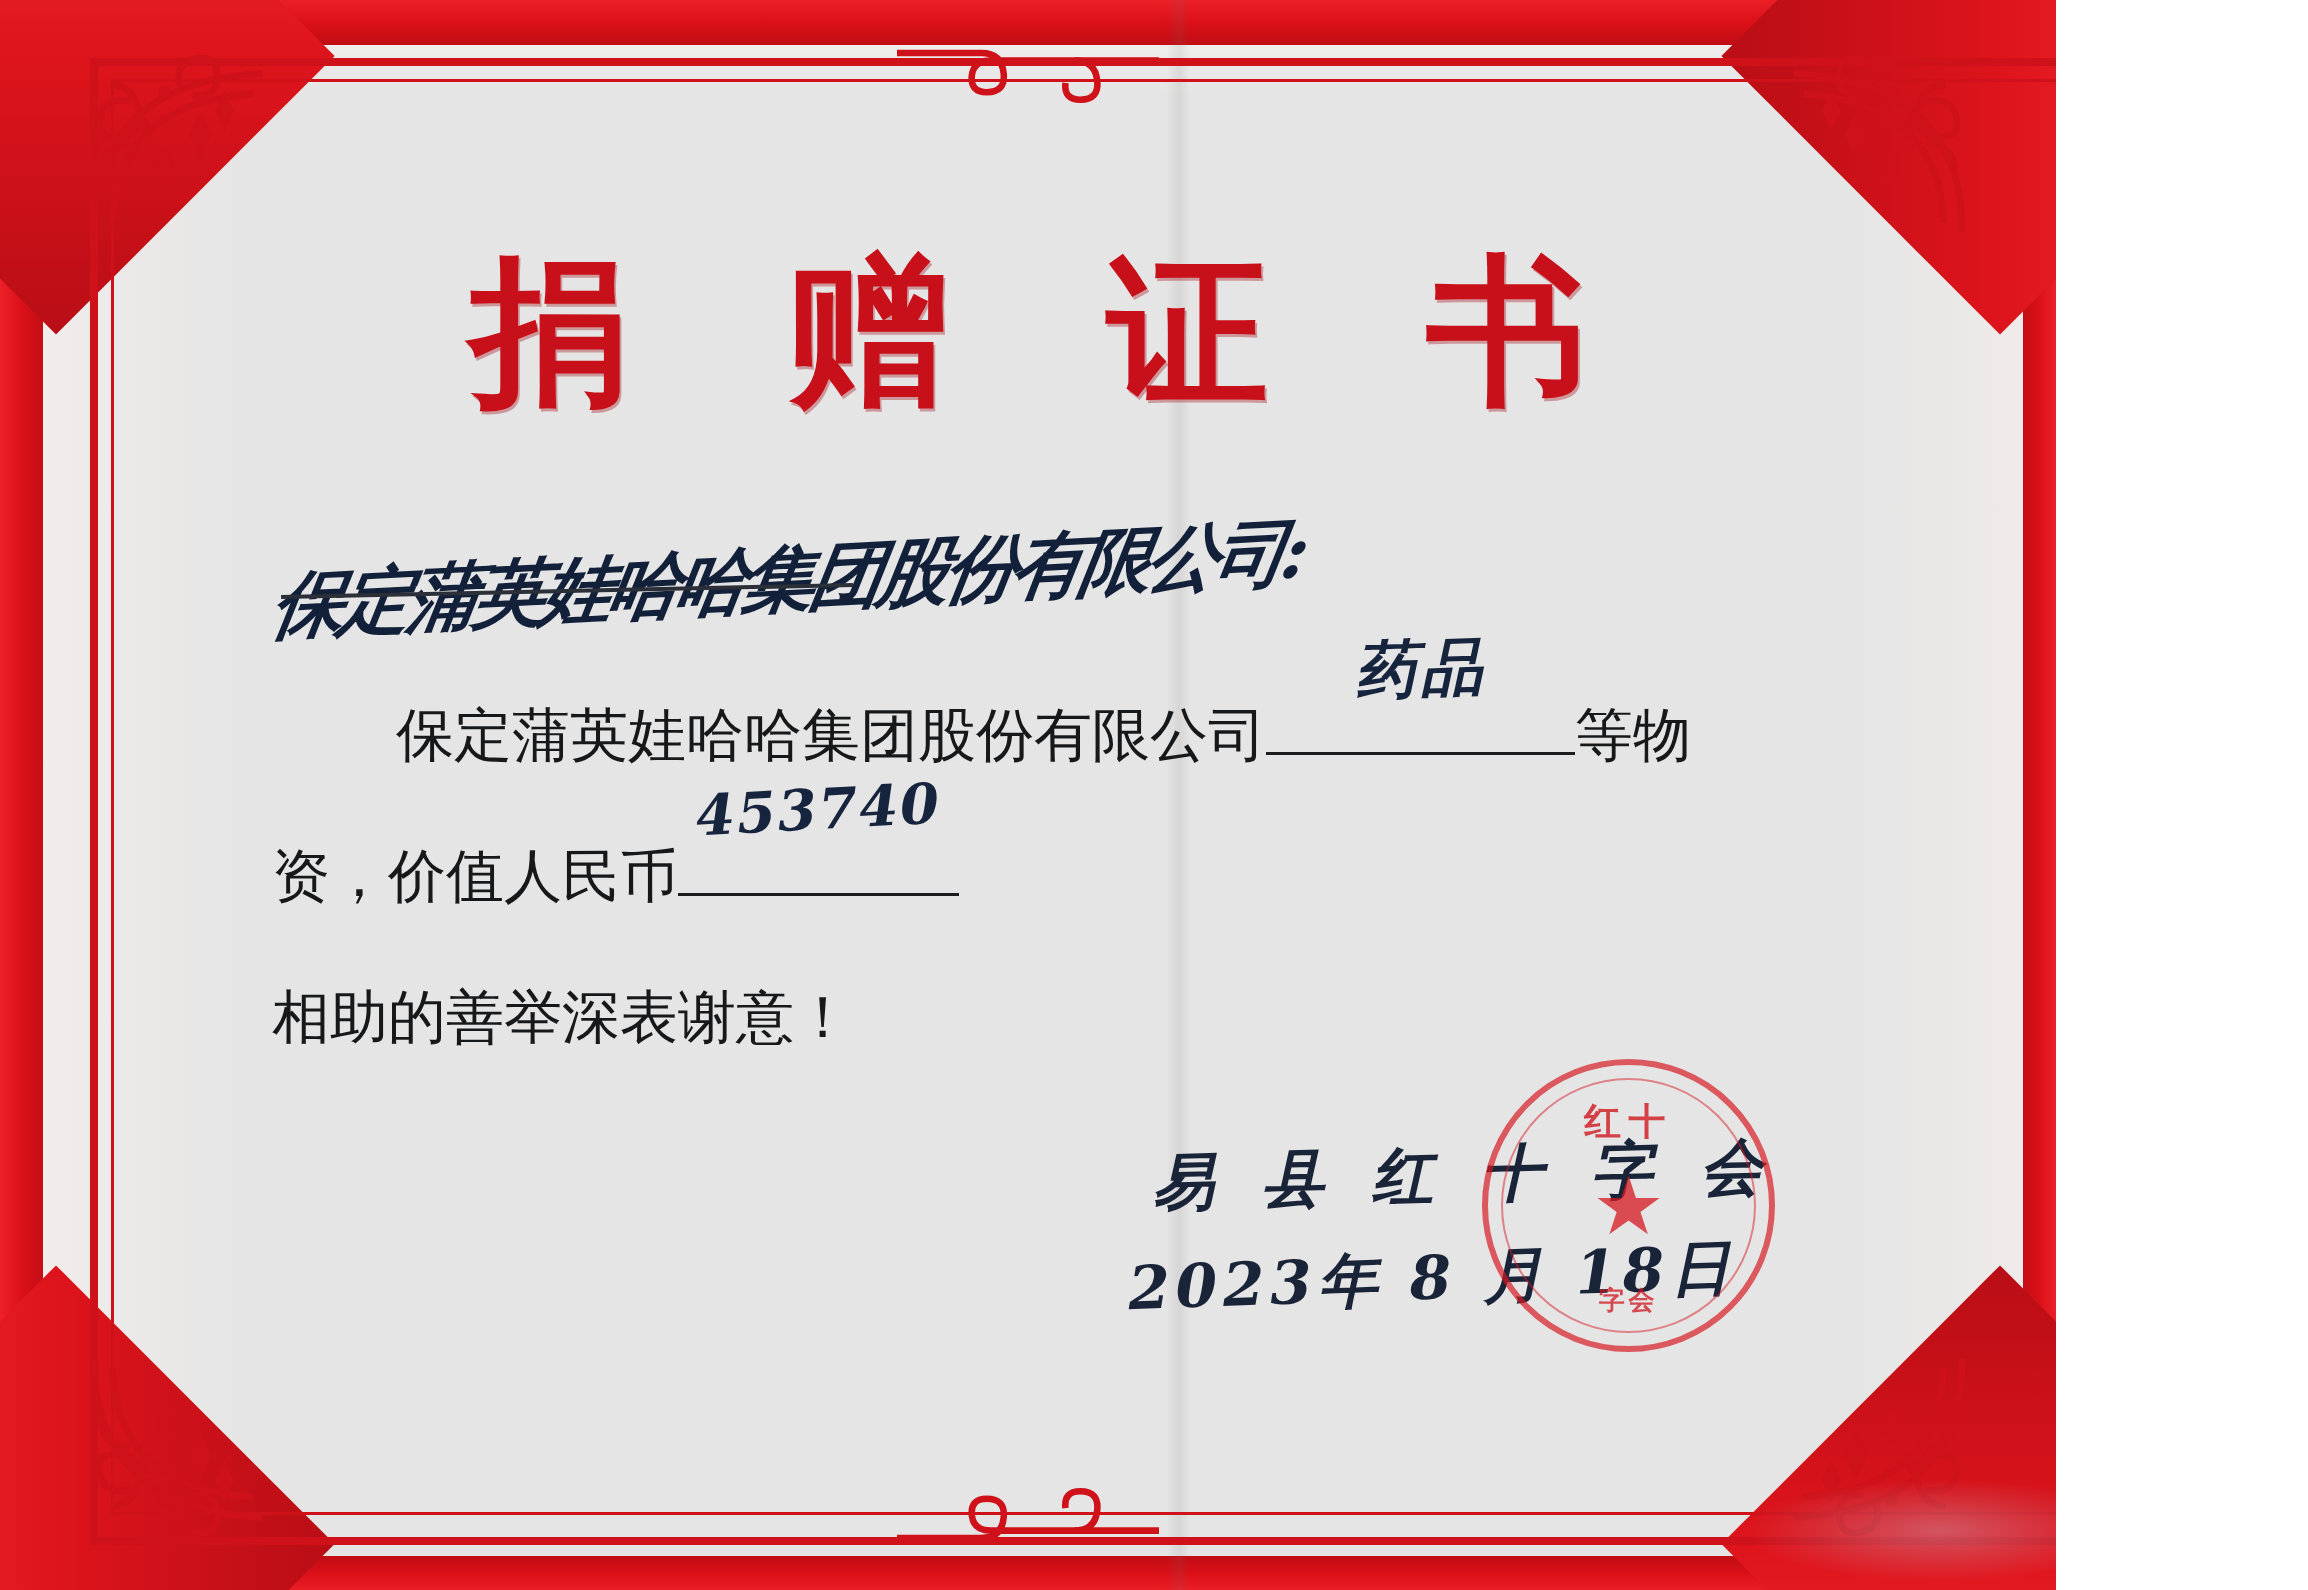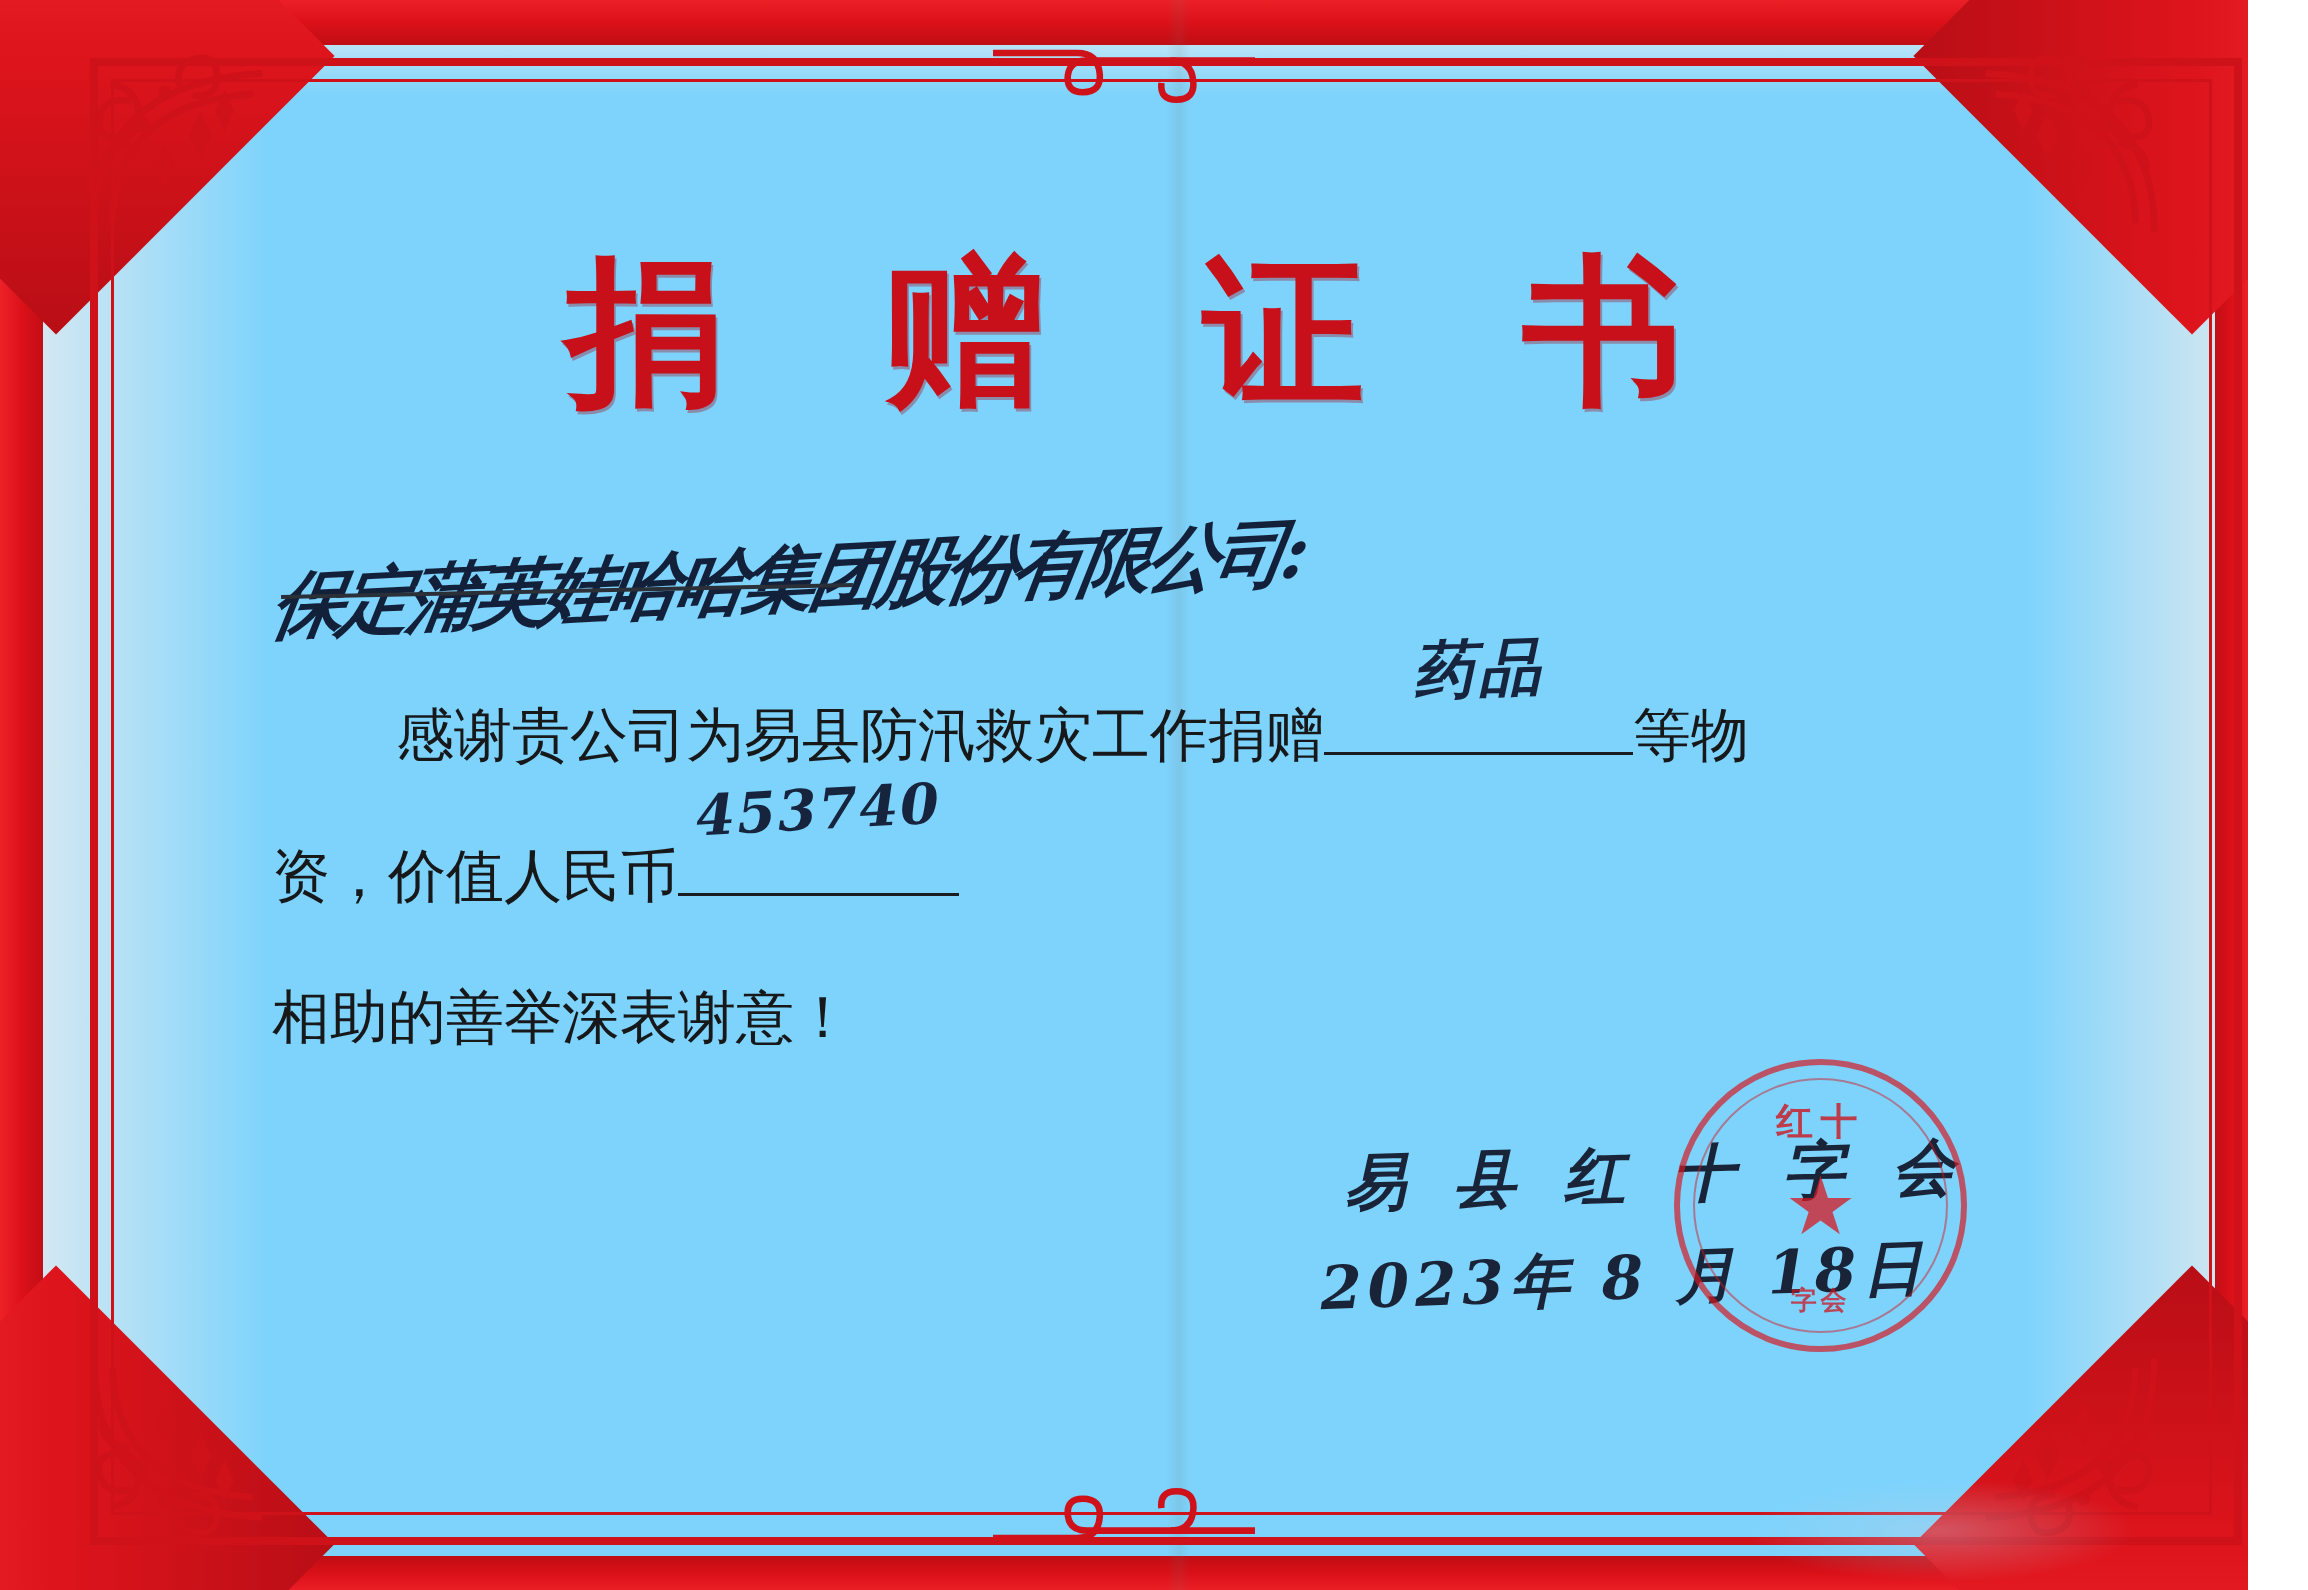--- a/index.html
+++ b/index.html
@@ -9,23 +9,23 @@
   }
   body {
     width: 2309px;
     height: 1591px;
     overflow: hidden;
     font-family: "Liberation Sans", sans-serif;
   }
 
   #certificate {
     position: relative;
-    width: 2248px;
+    width: 2056px;
     height: 1591px;
-    background: #7dd3fc;
+    background: #e5e5e5;
     overflow: hidden;
   }
 
   
   .paper-tint {
     position: absolute;
     inset: 0;
     background:
       linear-gradient(90deg, rgba(245,240,238,0.85) 0%, rgba(255,255,255,0) 12%),
       linear-gradient(270deg, rgba(243,238,236,0.8) 0%, rgba(255,255,255,0) 10%),
@@ -410,21 +410,21 @@
   <div class="title">捐 赠 证 书</div>
 
   <div class="body-block">
 
     <div class="salutation-row">
       <div class="salutation-hand">保定蒲英娃哈哈集团股份有限公司:</div>
       <div class="salutation-underline"></div>
     </div>
 
     <div class="para">
-      <span class="indent"></span><span>感谢贵公司为易县防汛救灾工作捐赠</span><span class="blank blank-goods"><span class="hand-fill">药品</span></span><span>等物</span>
+      <span class="indent"></span><span>保定蒲英娃哈哈集团股份有限公司</span><span class="blank blank-goods"><span class="hand-fill">药品</span></span><span>等物</span>
     </div>
 
     <div class="para">
       <span>资，价值人民币</span><span class="blank blank-amount"><span class="hand-fill amount">453740</span></span>
     </div>
 
     <div class="para">
       <span>相助的善举深表谢意！</span>
     </div>
 

